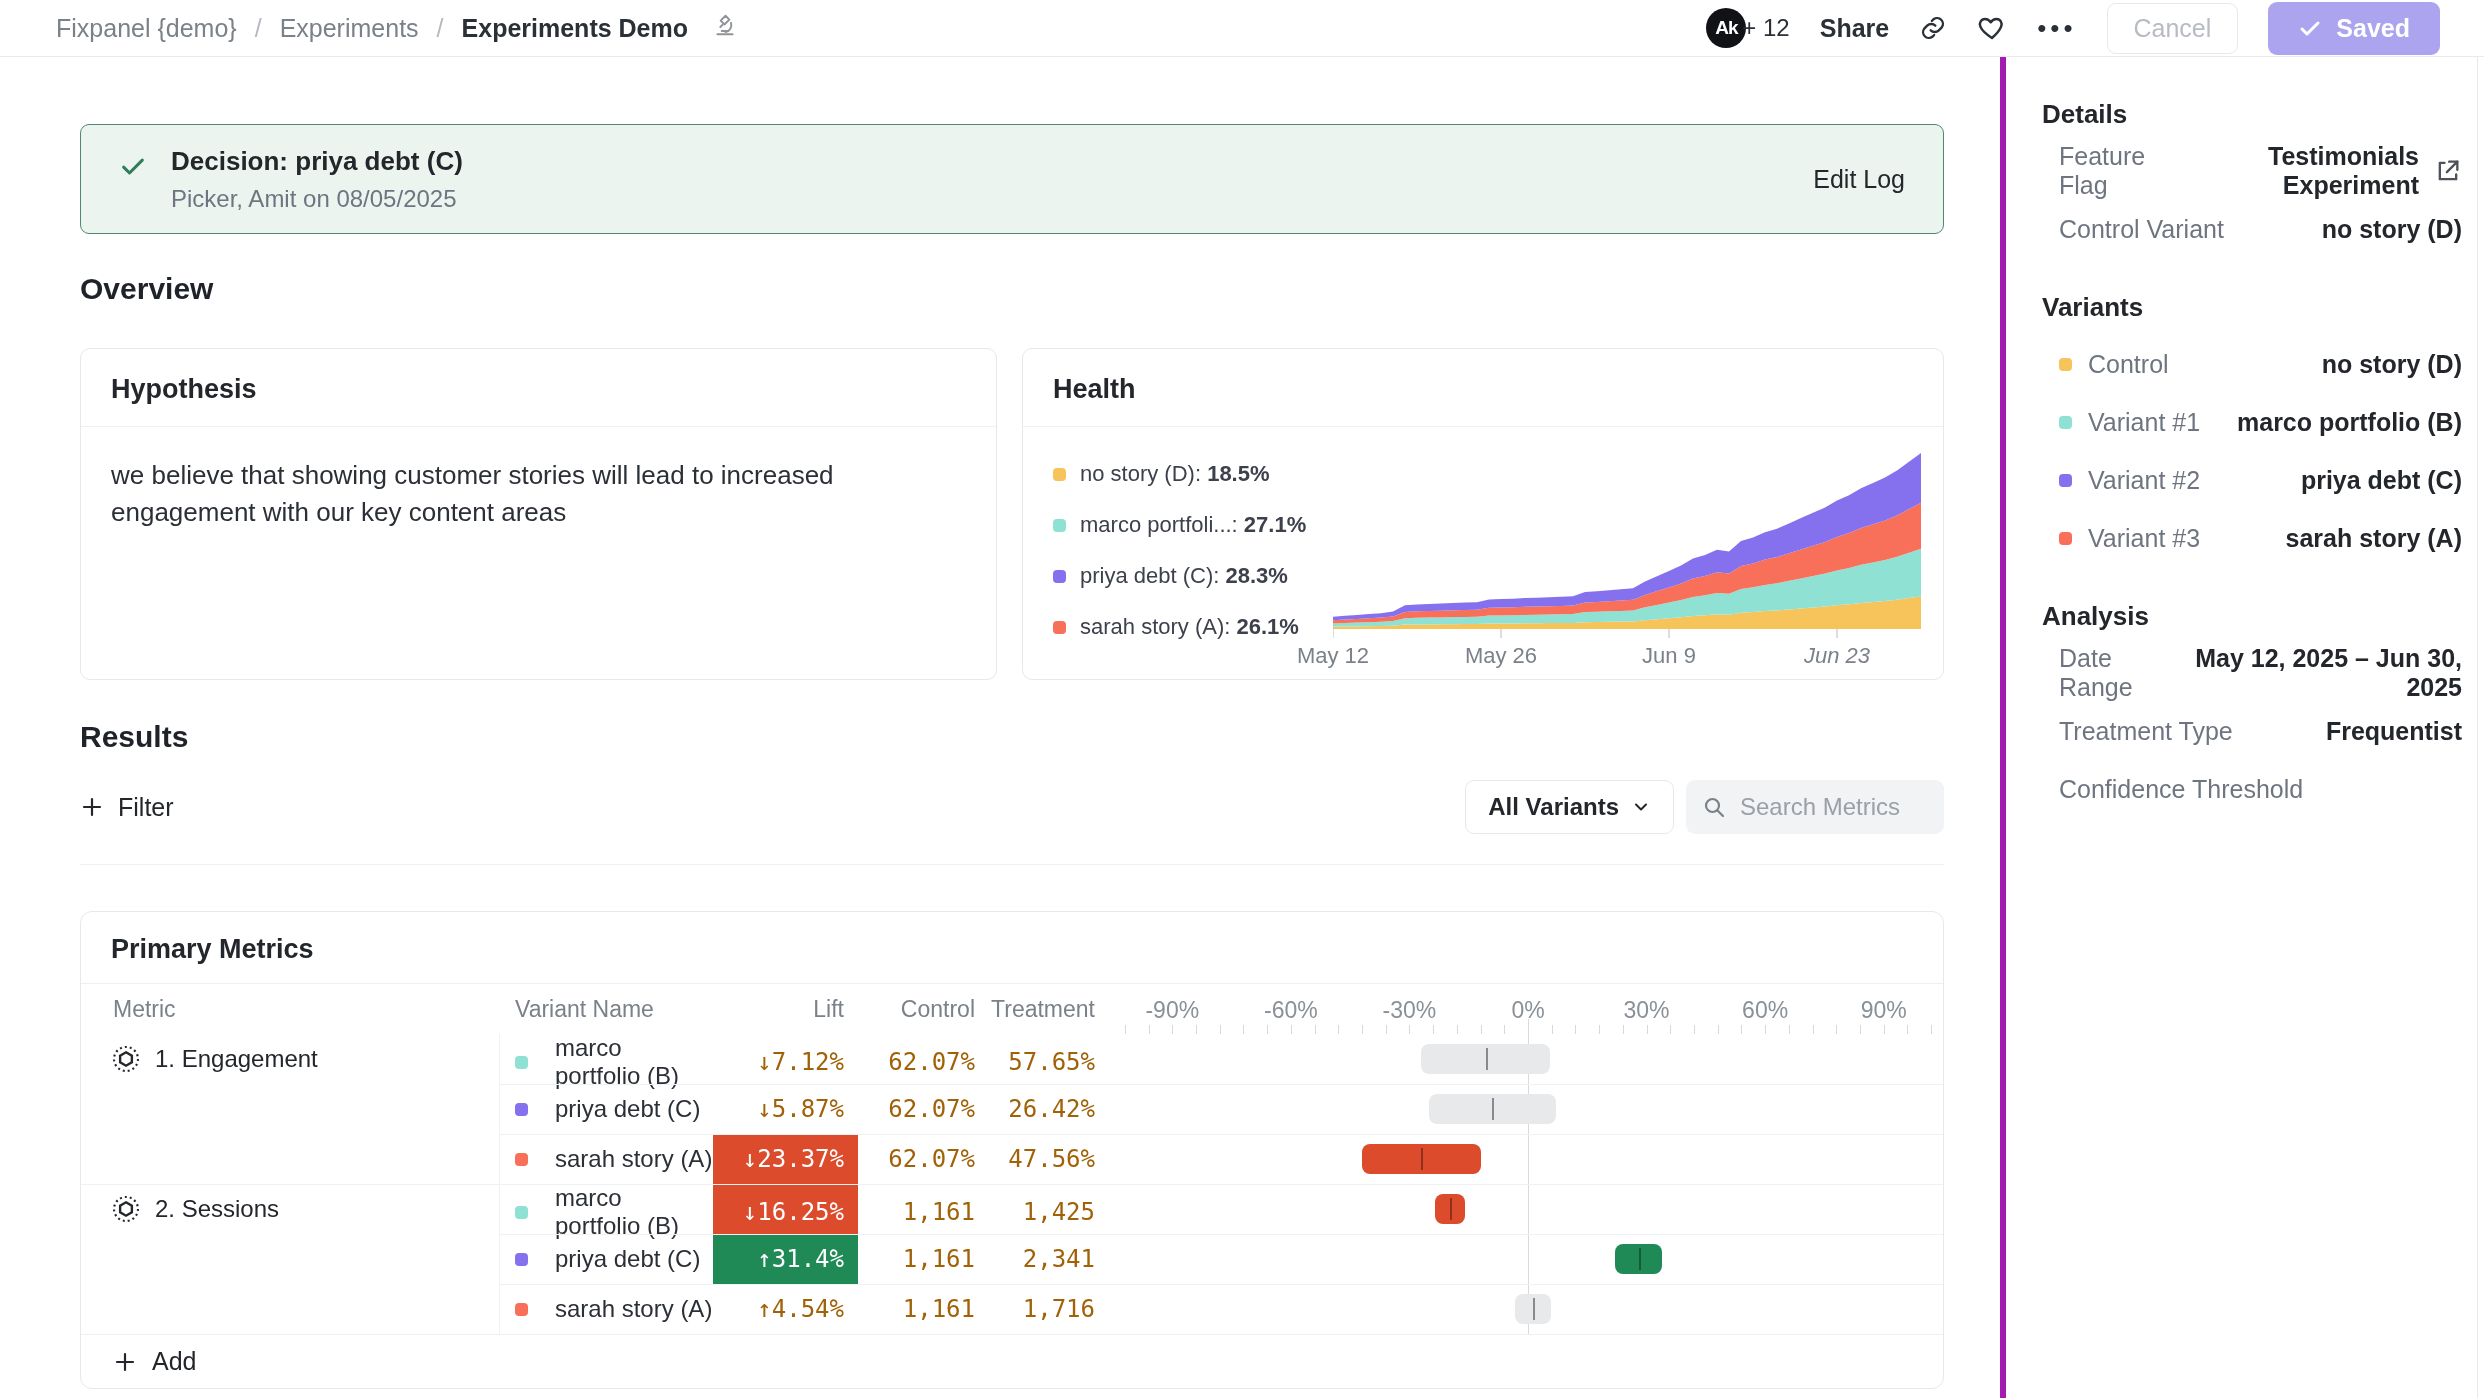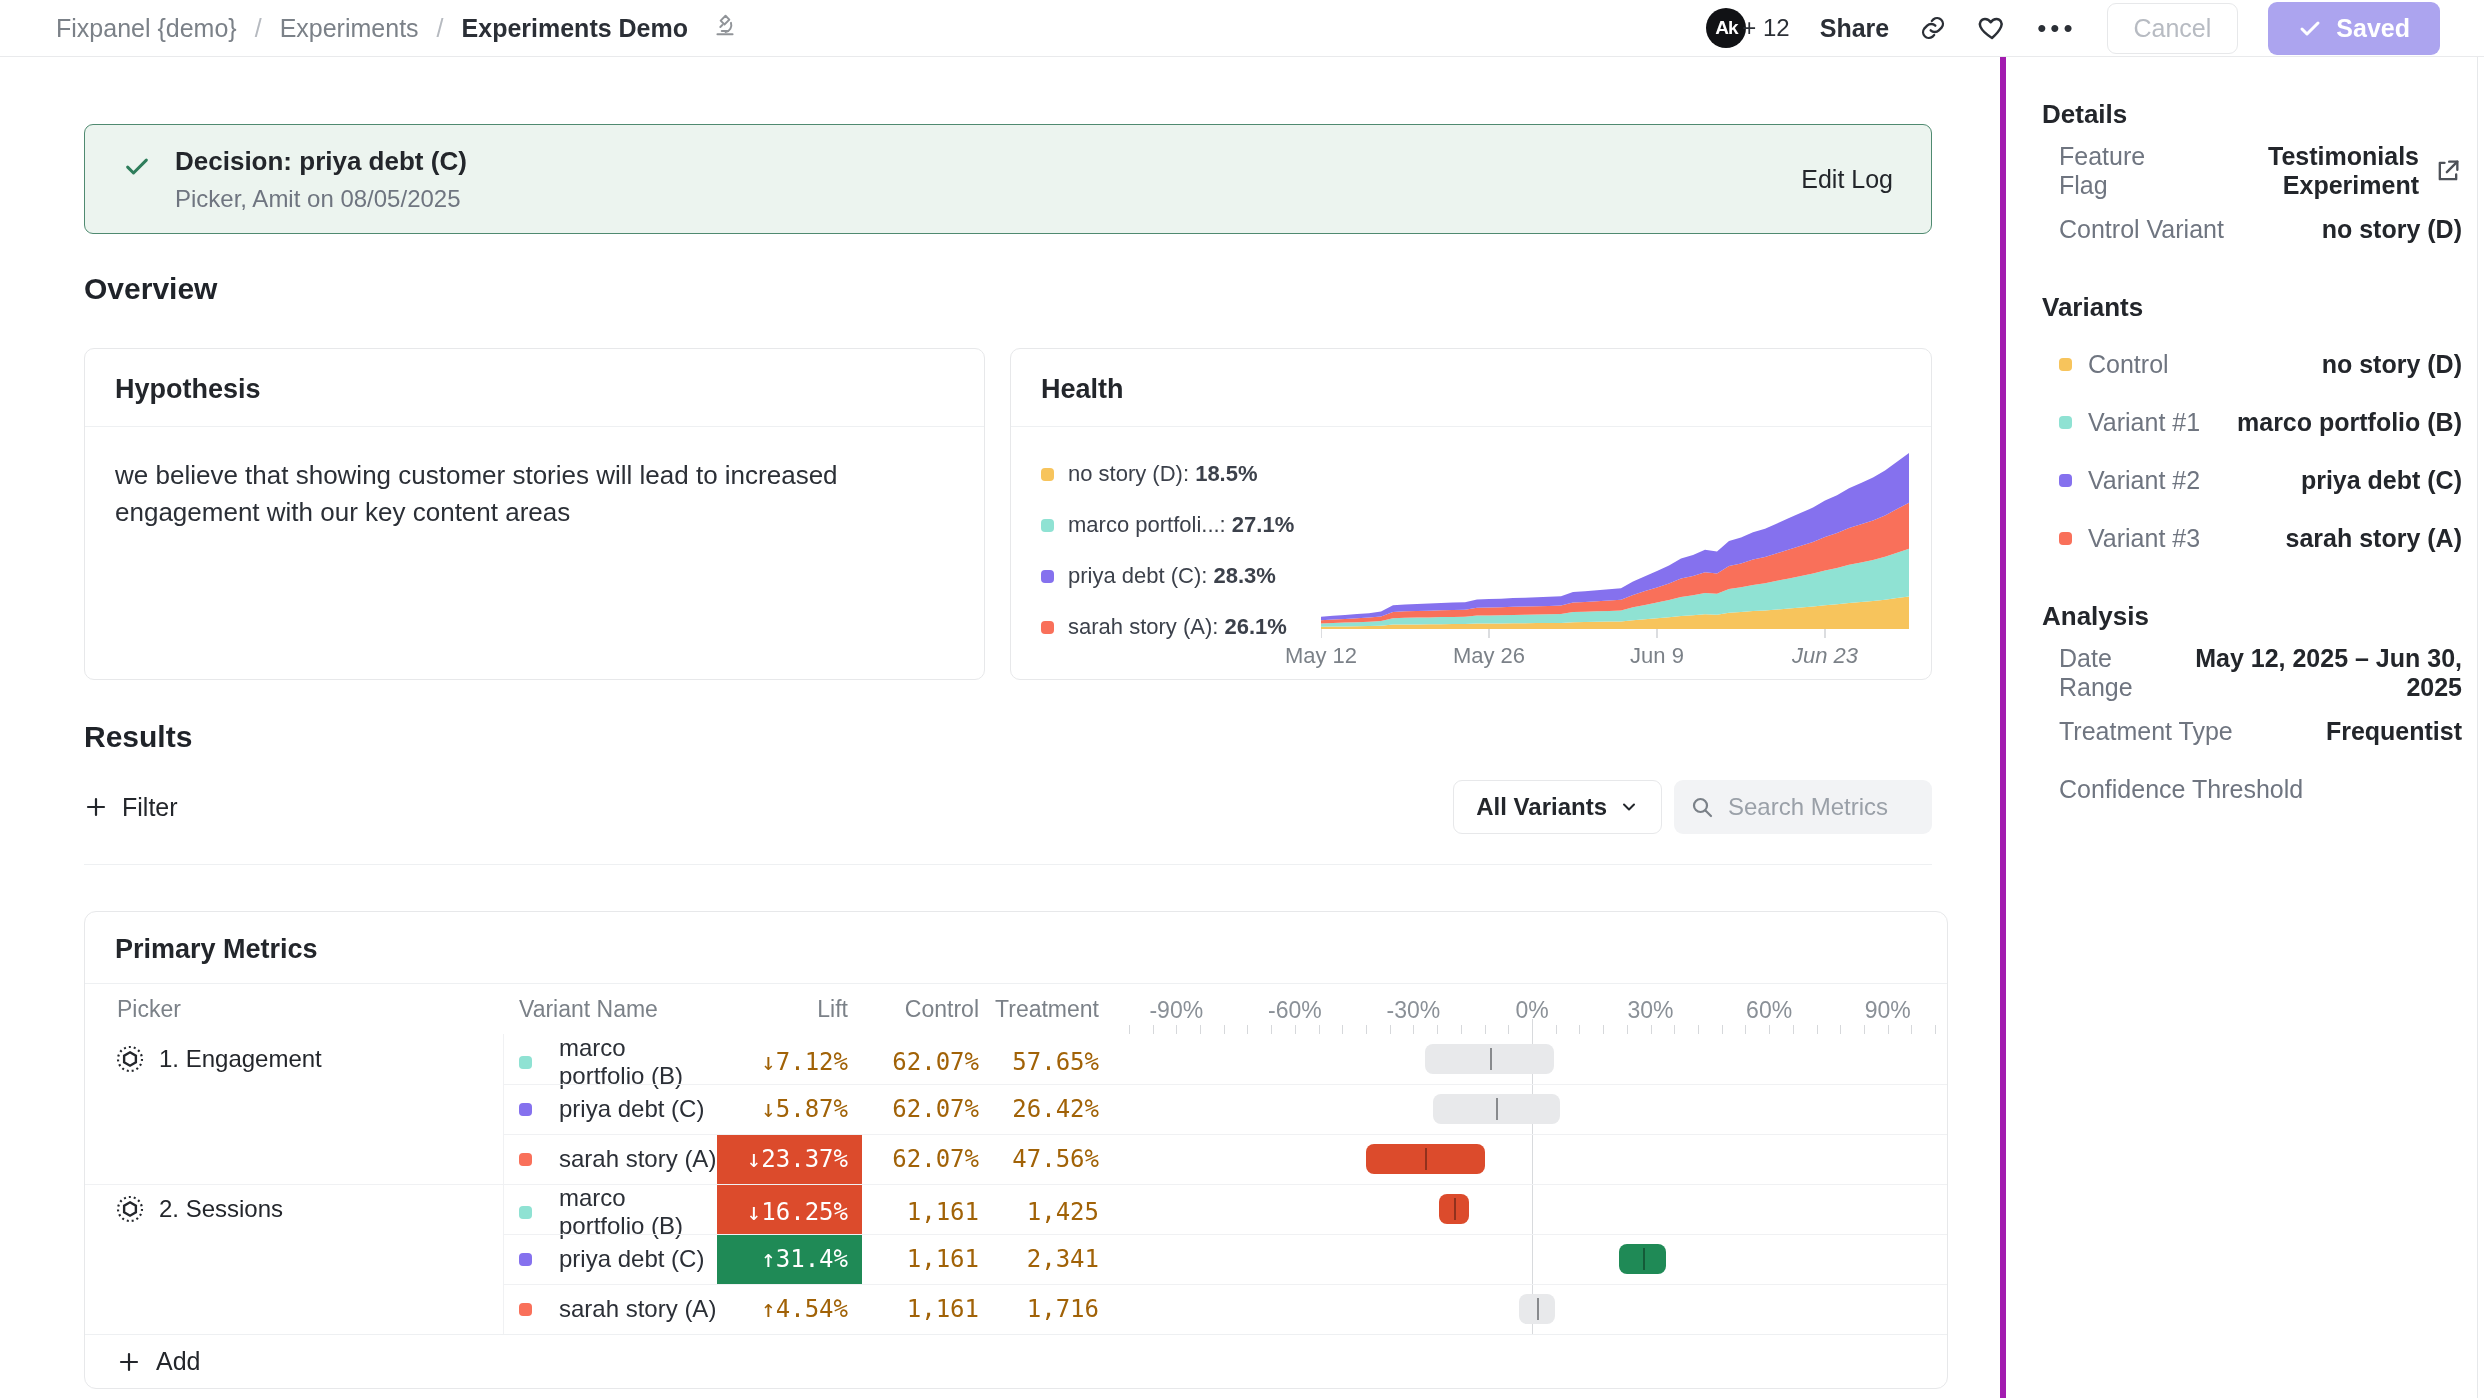--- a/index.html
+++ b/index.html
@@ -22,21 +22,21 @@
   .tb-label { font-size:25px; font-weight:600; color:#2b2f36; cursor:pointer; }
   .tb-icon { display:flex; align-items:center; color:#2b2f36; cursor:pointer; }
   .dots { font-size:26px; letter-spacing:4px; color:#2b2f36; cursor:pointer; }
   .btn-cancel { border:1px solid #e7e8ea; background:#fff; color:#b7bbc2; font-size:25px;
                 border-radius:9px; padding:10px 26px; cursor:pointer; font-family:inherit; }
   .btn-saved { border:none; background:#aca4ef; color:#fff; font-size:25px; font-weight:600;
                border-radius:9px; padding:12px 30px; display:flex; align-items:center; gap:14px;
                cursor:pointer; font-family:inherit; }
 
   
-  .main { position:absolute; top:57px; left:0; width:2000px; height:1341px; overflow:hidden;padding-left:16px; }
+  .main { position:absolute; top:57px; left:12px; width:2000px; height:1341px; overflow:hidden; }
   .banner { margin:67px 68px 0 68px; height:110px; background:#ecf4ef; border:1px solid #4f8a70;
             border-radius:9px; display:flex; align-items:center; padding:0 38px; }
   .banner-check { color:#2e7d5b; display:flex; margin-top:-26px; }
   .banner-text { margin-left:24px; }
   .banner-title { font-size:26px; font-weight:700; color:#23262b; }
   .banner-sub { font-size:24px; color:#6f7580; margin-top:8px; }
   .banner-action { margin-left:auto; font-size:25px; color:#23262b; cursor:pointer; }
 
   .h-section { margin:38px 68px 0 68px; font-size:30px; font-weight:700; color:#1f2329; }
 
@@ -245,21 +245,21 @@
           <input placeholder="Search Metrics" style="">
         </div>
       </div>
     </div>
 
     <div class="hr"></div>
 
     <div class="pm-card">
       <div class="pm-title">Primary Metrics</div>
       <div class="pm-header" id="pm-header">
-        <div class="c1">Picker</div>
+        <div class="c1">Metric</div>
         <div class="c2">Variant Name</div>
         <div class="c3 ra">Lift</div>
         <div class="c4 ra">Control</div>
         <div class="c5 ra">Treatment</div>
         <div></div>
       <span class="ax-label" style="left: 1091.29px;">-90%</span>
           <span class="ax-label" style="left: 1209.86px;">-60%</span>
           <span class="ax-label" style="left: 1328.43px;">-30%</span>
           <span class="ax-label" style="left: 1447px;">0%</span>
           <span class="ax-label" style="left: 1565.57px;">30%</span>

